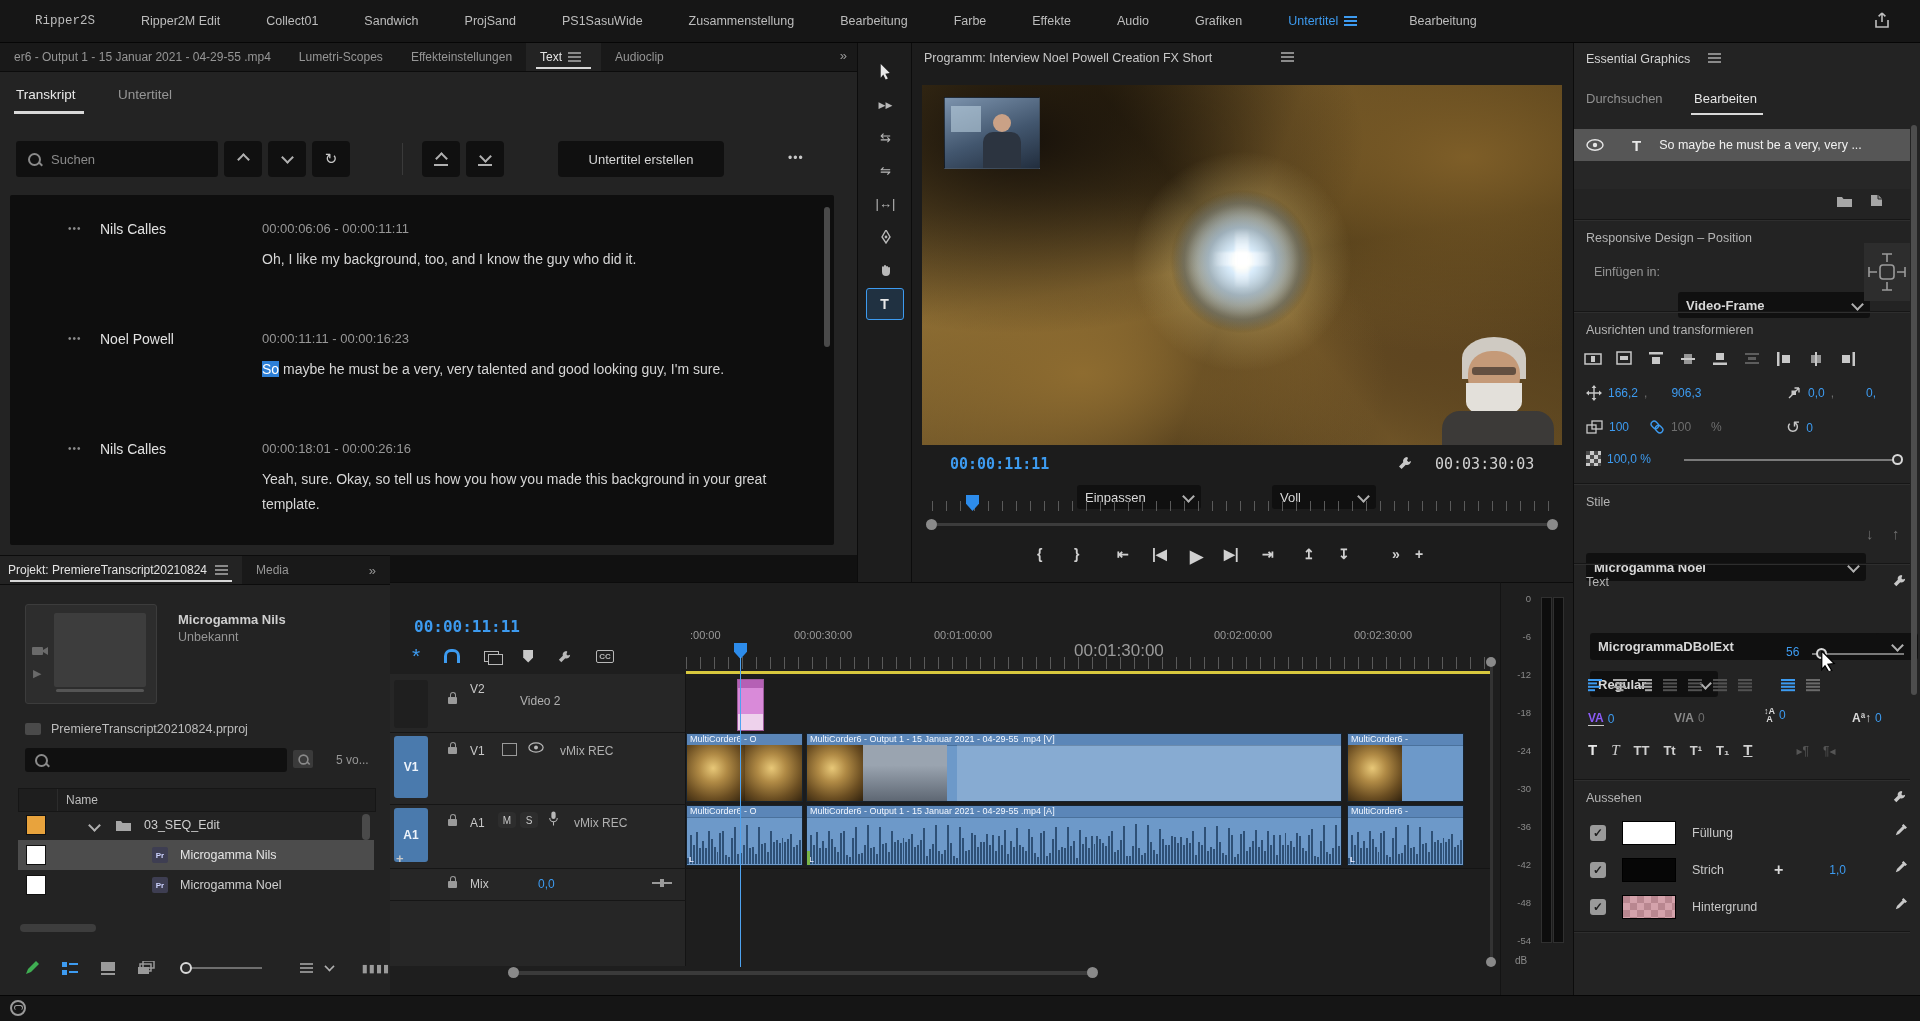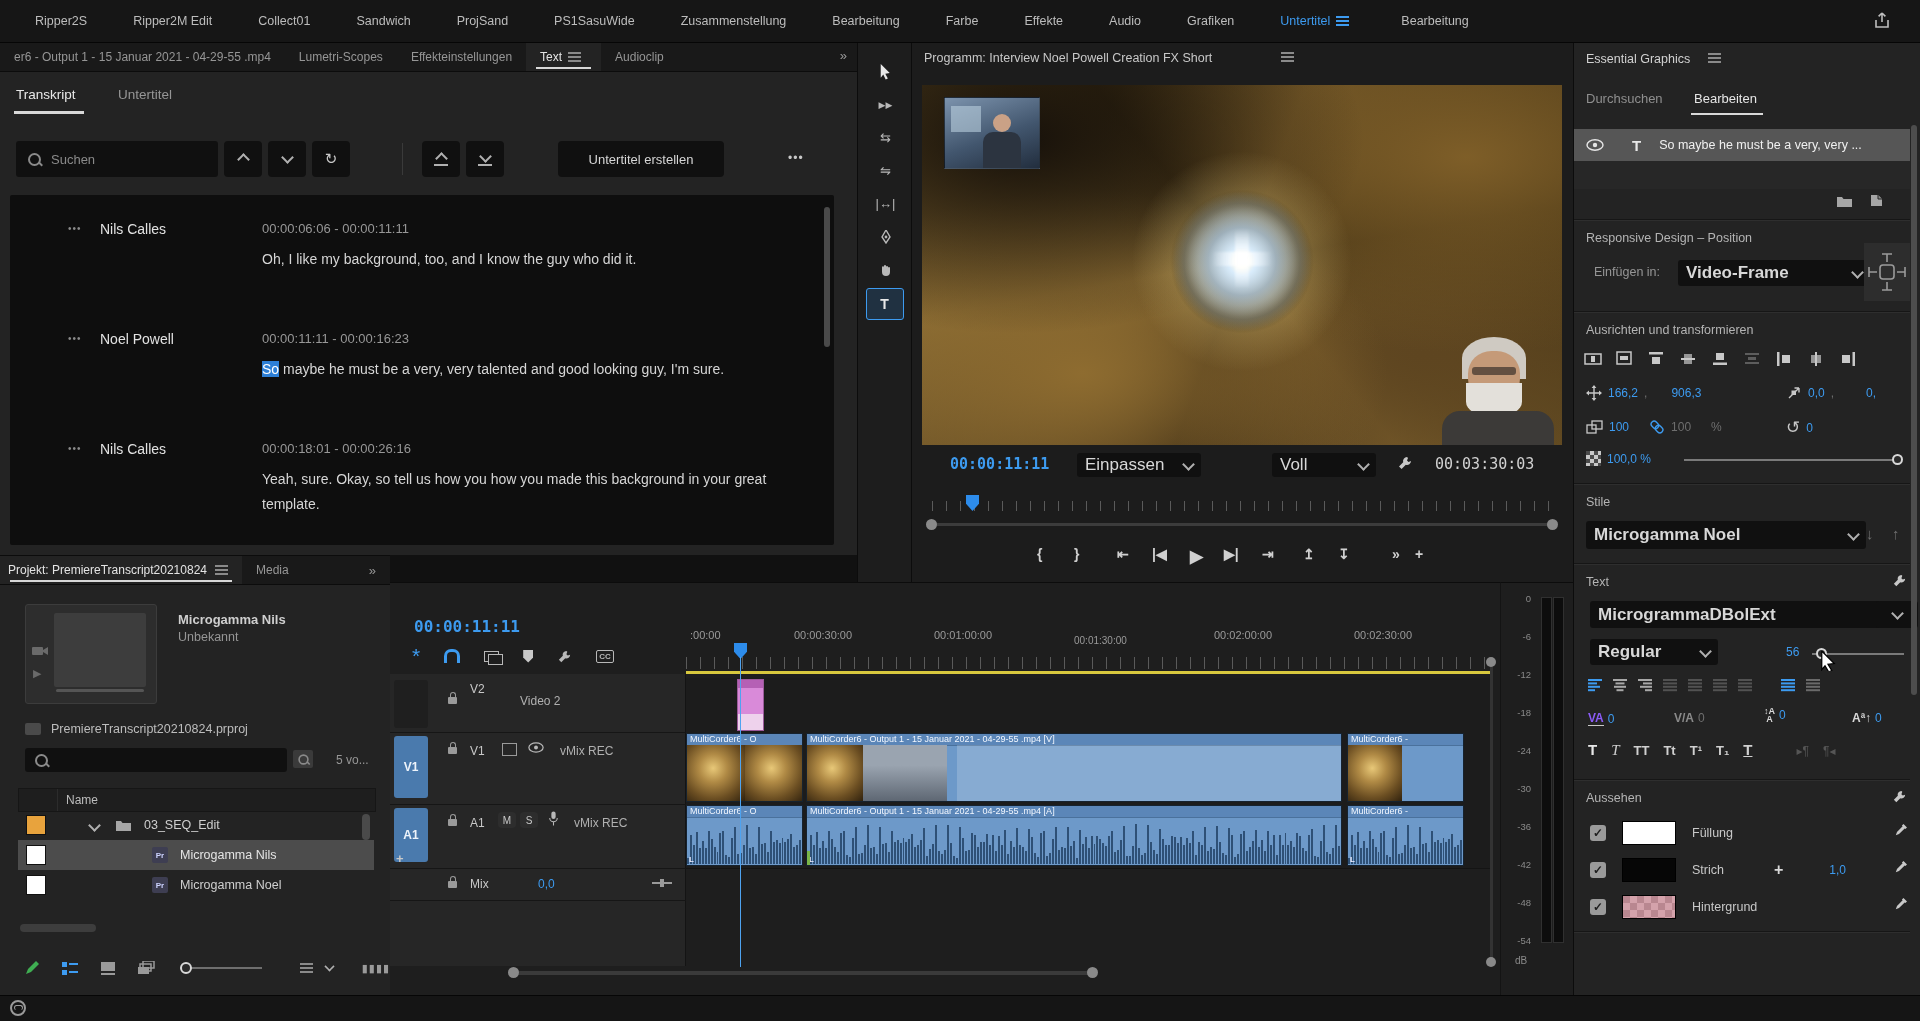--- a/index.html
+++ b/index.html
@@ -36,31 +36,31 @@
   .icon-t{font-weight:bold;}
   .clip{position:absolute;border:1px solid #16222e;box-sizing:border-box;overflow:hidden;background:#6d99c9;}
   .clipbar{height:11px;background:#5b86b8;color:#f2f7ff;font-size:9px;line-height:11px;padding:0 3px;white-space:nowrap;overflow:hidden;border-bottom:1px solid #4a719c;}
   .thumbgold{background:radial-gradient(circle at 45% 40%,#e8c878 0%,#b08a45 30%,#6b4e22 65%,#2a1d0c 100%);}
   .wave{position:absolute;left:0;right:0;bottom:1px;height:42px;display:flex;align-items:flex-end;overflow:hidden;}
   .wave i{display:block;width:2px;margin-right:1px;background:#2e5076;}
   .ruler-ticks{position:absolute;background:repeating-linear-gradient(90deg,#5a5a5a 0 1px,transparent 1px 14px);}
   .tool{width:55px;height:33px;display:flex;align-items:center;justify-content:center;color:#b8b8b8;}
   .mrow{display:flex;align-items:center;gap:6px;position:absolute;}
   .eg-label{color:#b4b4b4;font-size:12.5px;}
-  .ddfield{background:#101010;border-radius:3px;color:#d8d8d8;display:flex;align-items:center;justify-content:space-between;padding:0 8px;font-size:17px;}
+  .ddfield{background:#101010;border-radius:3px;color:#d8d8d8;display:flex;align-items:center;justify-content:space-between;padding:0 8px;font-size:13px;margin-top:32px;}
   svg{display:block;}
 </style>
 </head>
 <body>
 
 <div id="app">
 
   <div class="abs" style="left:0;top:0;width:1920px;height:43px;background:#161616;border-bottom:1px solid #060606;display:flex;align-items:center;gap:46px;padding-left:35px;box-sizing:border-box;">
 
-  <span style="font-size: 12.5px; color: rgb(189, 189, 189); white-space: nowrap; display: flex; align-items: center;">Ripper2S</span>
+  <span style="font-size: 12.5px; color: rgb(189, 189, 189); white-space: nowrap; display: flex; align-items: center; font-family: Liberation Mono, monospace;">Ripper2S</span>
       <span style="font-size: 12.5px; color: rgb(189, 189, 189); white-space: nowrap; display: flex; align-items: center;">Ripper2M Edit</span>
       <span style="font-size: 12.5px; color: rgb(189, 189, 189); white-space: nowrap; display: flex; align-items: center;">Collect01</span>
       <span style="font-size: 12.5px; color: rgb(189, 189, 189); white-space: nowrap; display: flex; align-items: center;">Sandwich</span>
       <span style="font-size: 12.5px; color: rgb(189, 189, 189); white-space: nowrap; display: flex; align-items: center;">ProjSand</span>
       <span style="font-size: 12.5px; color: rgb(189, 189, 189); white-space: nowrap; display: flex; align-items: center;">PS1SasuWide</span>
       <span style="font-size: 12.5px; color: rgb(189, 189, 189); white-space: nowrap; display: flex; align-items: center;">Zusammenstellung</span>
       <span style="font-size: 12.5px; color: rgb(189, 189, 189); white-space: nowrap; display: flex; align-items: center;">Bearbeitung</span>
       <span style="font-size: 12.5px; color: rgb(189, 189, 189); white-space: nowrap; display: flex; align-items: center;">Farbe</span>
       <span style="font-size: 12.5px; color: rgb(189, 189, 189); white-space: nowrap; display: flex; align-items: center;">Effekte</span>
       <span style="font-size: 12.5px; color: rgb(189, 189, 189); white-space: nowrap; display: flex; align-items: center;">Audio</span>
@@ -689,21 +689,21 @@
             <path d="M10 2a4 4 0 0 0-3.8 5.2L2 11.4 4.6 14l4.2-4.2A4 4 0 0 0 14 6l-2.5 1-1.5-1.5L11 3z" fill="#b8b8b8"></path>
           </svg>
         </span>
       <span style="border:1.5px solid #b8b8b8;border-radius:2px;font-size:8px;padding:1px 2px;color:#b8b8b8;font-weight:bold;">CC</span>
     </div>
 
     <div class="abs" style="left:296px;top:44px;width:804px;height:44px;overflow:hidden;" id="ruler">
         <span style="position: absolute; left: 4px; top: 2px; color: rgb(154, 154, 154); font-size: 11px;">:00:00</span>
         <span style="position: absolute; left: 108px; top: 2px; color: rgb(154, 154, 154); font-size: 11px;">00:00:30:00</span>
         <span style="position: absolute; left: 248px; top: 2px; color: rgb(154, 154, 154); font-size: 11px;">00:01:00:00</span>
-        <span style="position: absolute; left: 388px; top: 8px; color: rgb(154, 154, 154); font-size: 10px;">00:01:30:00</span>
+        <span style="position: absolute; left: 388px; top: 14px; color: rgb(154, 154, 154); font-size: 17px;">00:01:30:00</span>
         <span style="position: absolute; left: 528px; top: 2px; color: rgb(154, 154, 154); font-size: 11px;">00:02:00:00</span>
         <span style="position: absolute; left: 668px; top: 2px; color: rgb(154, 154, 154); font-size: 11px;">00:02:30:00</span>
       </div>
     <div class="ruler-ticks" style="left:296px;top:74px;width:804px;height:12px;"></div>
     <div class="abs" style="left:296px;top:88px;width:804px;height:3px;background:#d8c83e;"></div>
 
     <div class="abs" style="left:362px;top:22px;"><span class="pent green"></span></div>
     <div class="abs" style="left:344px;top:60px;width:13px;height:16px;background:#2d8ceb;clip-path:polygon(0 0,100% 0,100% 55%,50% 100%,0 55%);"></div>
     <div class="abs" style="left:350px;top:74px;width:1px;height:310px;background:#4ea3f0;z-index:40;"></div>
 

